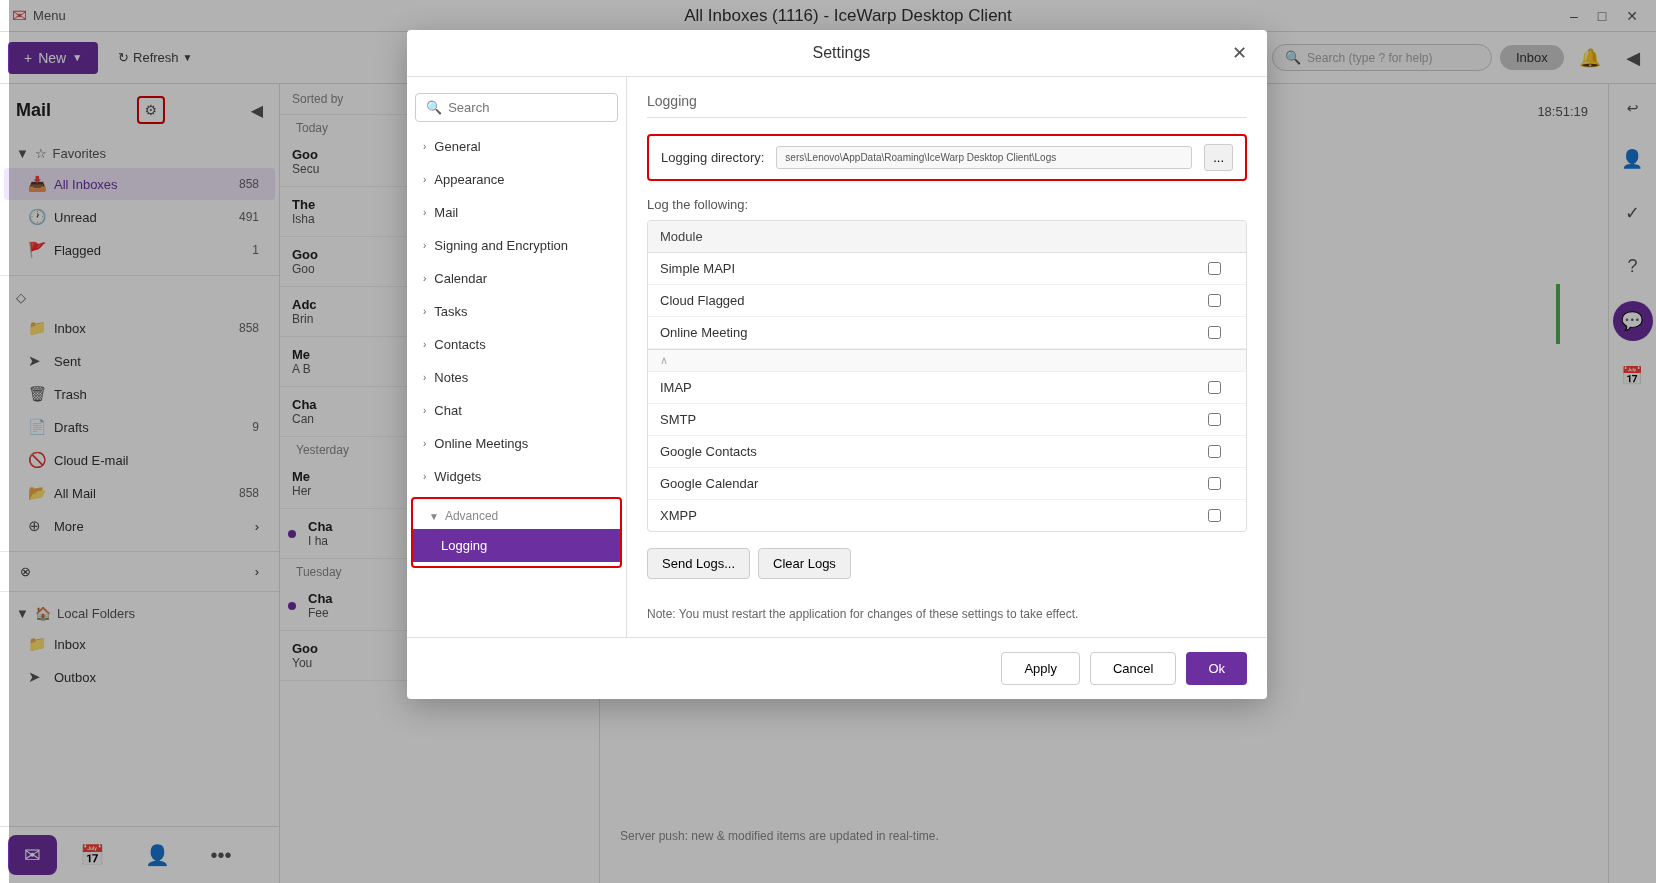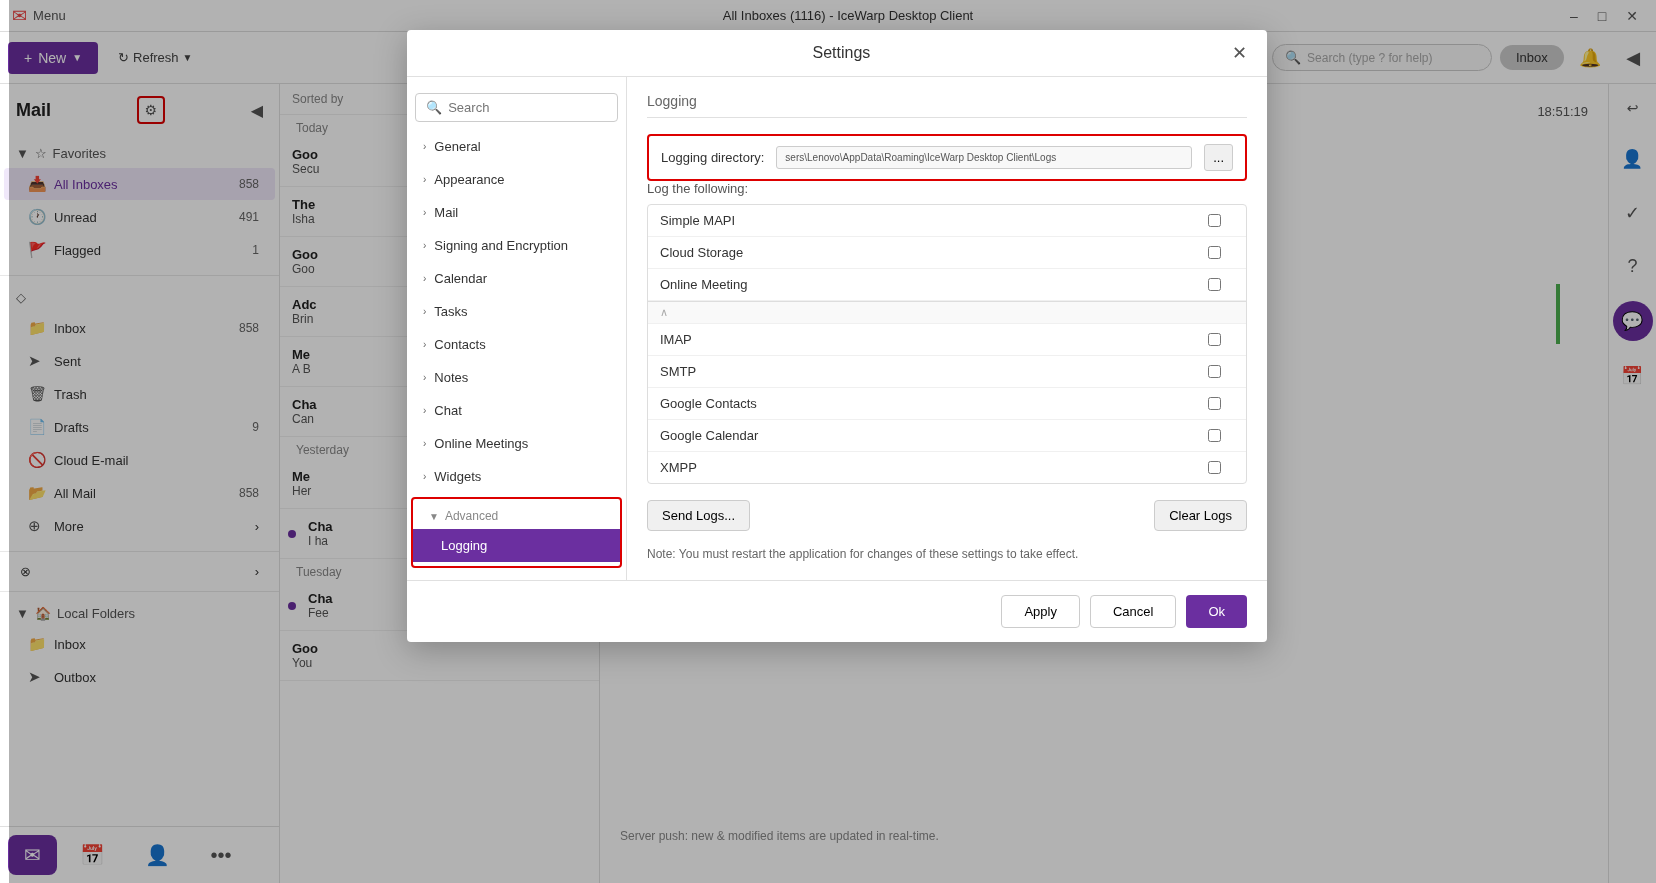--- a/index.html
+++ b/index.html
@@ -3,21 +3,21 @@
   <meta charset="utf-8">
   <style>
     * { box-sizing: border-box; margin: 0; padding: 0; }
     body { font-family: 'Segoe UI', Arial, sans-serif; font-size: 13px; background: #f0f0f0; overflow: hidden; width: 1656px; height: 883px; }
 
     
     .app-window { width: 1656px; height: 883px; background: #fff; display: flex; flex-direction: column; position: relative; }
 
     
     .title-bar { height: 32px; background: #fff; display: flex; align-items: center; justify-content: space-between; border-bottom: 1px solid #ddd; padding: 0 12px; }
-    .title-bar-title { flex: 1; text-align: center; font-size: 13px; color: #333; }
+    .title-bar-title { flex: 1; text-align: center; font-size: 17px; color: #333; }
     .title-bar-controls { display: flex; gap: 8px; }
     .title-bar-btn { background: none; border: none; cursor: pointer; font-size: 14px; color: #555; padding: 2px 6px; }
 
     
     .toolbar { height: 52px; background: #fff; display: flex; align-items: center; padding: 0 8px; border-bottom: 1px solid #e0e0e0; gap: 8px; }
     .btn-new { background: #6b2fa0; color: #fff; border: none; border-radius: 4px; padding: 8px 16px; cursor: pointer; font-size: 14px; font-weight: 500; display: flex; align-items: center; gap: 6px; }
     .btn-new .arrow { font-size: 10px; }
     .btn-refresh { background: none; border: none; cursor: pointer; font-size: 13px; color: #444; display: flex; align-items: center; gap: 4px; padding: 8px 12px; border-radius: 4px; }
     .toolbar-search { margin-left: auto; width: 220px; border: 1px solid #ccc; border-radius: 20px; padding: 5px 12px; font-size: 13px; color: #999; background: #f9f9f9; display: flex; align-items: center; gap: 6px; }
     .inbox-btn { background: #ccc; border: none; border-radius: 20px; padding: 5px 16px; font-size: 13px; cursor: pointer; color: #333; }
@@ -75,36 +75,36 @@
     .settings-nav-item .chevron { font-size: 10px; color: #666; }
     .settings-nav-item.active { background: #6b2fa0; color: #fff; }
     .settings-nav-group { padding: 6px 16px; font-size: 12px; color: #888; display: flex; align-items: center; gap: 6px; cursor: pointer; }
     .settings-nav-group .chevron-down { font-size: 10px; }
     .settings-nav-subitem { padding-left: 28px; }
 
     
     .settings-content { flex: 1; padding: 16px 20px; overflow-y: auto; }
     .settings-section-title { font-size: 14px; color: #666; margin-bottom: 16px; padding-bottom: 8px; border-bottom: 1px solid #e0e0e0; }
 
-    .logging-dir-row { display: flex; align-items: center; gap: 12px; border: 2px solid #d00; border-radius: 4px; padding: 8px 12px; }
+    .logging-dir-row { display: flex; align-items: center; gap: 12px; margin-bottom: 16px; border: 2px solid #d00; border-radius: 4px; padding: 8px 12px; }
     .logging-dir-label { font-size: 13px; color: #333; white-space: nowrap; }
     .logging-dir-input { flex: 1; border: 1px solid #ccc; border-radius: 3px; padding: 5px 8px; font-size: 10px; color: #555; background: #f8f8f8; }
     .logging-dir-browse { border: 1px solid #ccc; border-radius: 3px; padding: 5px 8px; cursor: pointer; background: #f0f0f0; font-size: 13px; }
 
     .log-table { border: 1px solid #ddd; border-radius: 4px; overflow: hidden; margin-bottom: 16px; }
     .log-table-header { display: flex; align-items: center; background: #f5f5f5; padding: 8px 12px; border-bottom: 1px solid #ddd; font-size: 13px; font-weight: 500; color: #444; }
     .log-table-header .col-module { flex: 1; }
     .log-table-header .col-check { width: 40px; }
     .log-row { display: flex; align-items: center; padding: 8px 12px; border-bottom: 1px solid #f0f0f0; font-size: 13px; color: #333; }
     .log-row:last-child { border-bottom: none; }
     .log-row .col-module { flex: 1; }
     .log-row .col-check { width: 40px; display: flex; justify-content: center; }
     .log-row input[type="checkbox"] { cursor: pointer; }
 
-    .log-actions { display: flex; gap: 8px; margin-bottom: 16px; justify-content: space-between; }
+    .log-actions { display: flex; gap: 8px; margin-bottom: 28px; }
     .btn-send-logs { border: 1px solid #ccc; background: #f0f0f0; border-radius: 4px; padding: 7px 14px; cursor: pointer; font-size: 13px; }
     .btn-clear-logs { border: 1px solid #ccc; background: #f0f0f0; border-radius: 4px; padding: 7px 14px; cursor: pointer; font-size: 13px; }
     .log-note { font-size: 12px; color: #666; }
 
     
     .settings-footer { display: flex; justify-content: flex-end; gap: 10px; padding: 14px 20px; border-top: 1px solid #e0e0e0; }
     .btn-apply { border: 1px solid #ccc; background: #fff; border-radius: 4px; padding: 8px 22px; cursor: pointer; font-size: 13px; }
     .btn-cancel { border: 1px solid #ccc; background: #fff; border-radius: 4px; padding: 8px 22px; cursor: pointer; font-size: 13px; }
     .btn-ok { background: #6b2fa0; color: #fff; border: none; border-radius: 4px; padding: 8px 22px; cursor: pointer; font-size: 13px; }
     .reading-pane-content { padding: 20px; color: #555; font-size: 13px; }
@@ -428,28 +428,32 @@
           <div class="settings-section-title">Logging</div>
 
           <div class="logging-dir-row">
             <label class="logging-dir-label">Logging directory:</label>
             <input class="logging-dir-input" type="text" value="sers\Lenovo\AppData\Roaming\IceWarp Desktop Client\Logs" style="">
             <button class="logging-dir-browse">...</button>
           </div>
 
           <div style="font-size:13px; color:#555; margin-bottom:8px;">Log the following:</div>
           <div class="log-table">
+            <div class="log-table-header">
+              <span class="col-module">Module</span>
+              <span class="col-check"></span>
+            </div>
             <div class="log-row">
               <span class="col-module">Simple MAPI</span>
               <span class="col-check">
                   <input type="checkbox" style="">
                 </span>
             </div>
             <div class="log-row">
-              <span class="col-module">Cloud Storage</span>
+              <span class="col-module">Cloud Flagged</span>
               <span class="col-check">
                   <input type="checkbox" style="">
                 </span>
             </div>
             <div class="log-row">
               <span class="col-module">Online Meeting</span>
               <span class="col-check">
                   <input type="checkbox" style="">
                 </span>
             </div>

